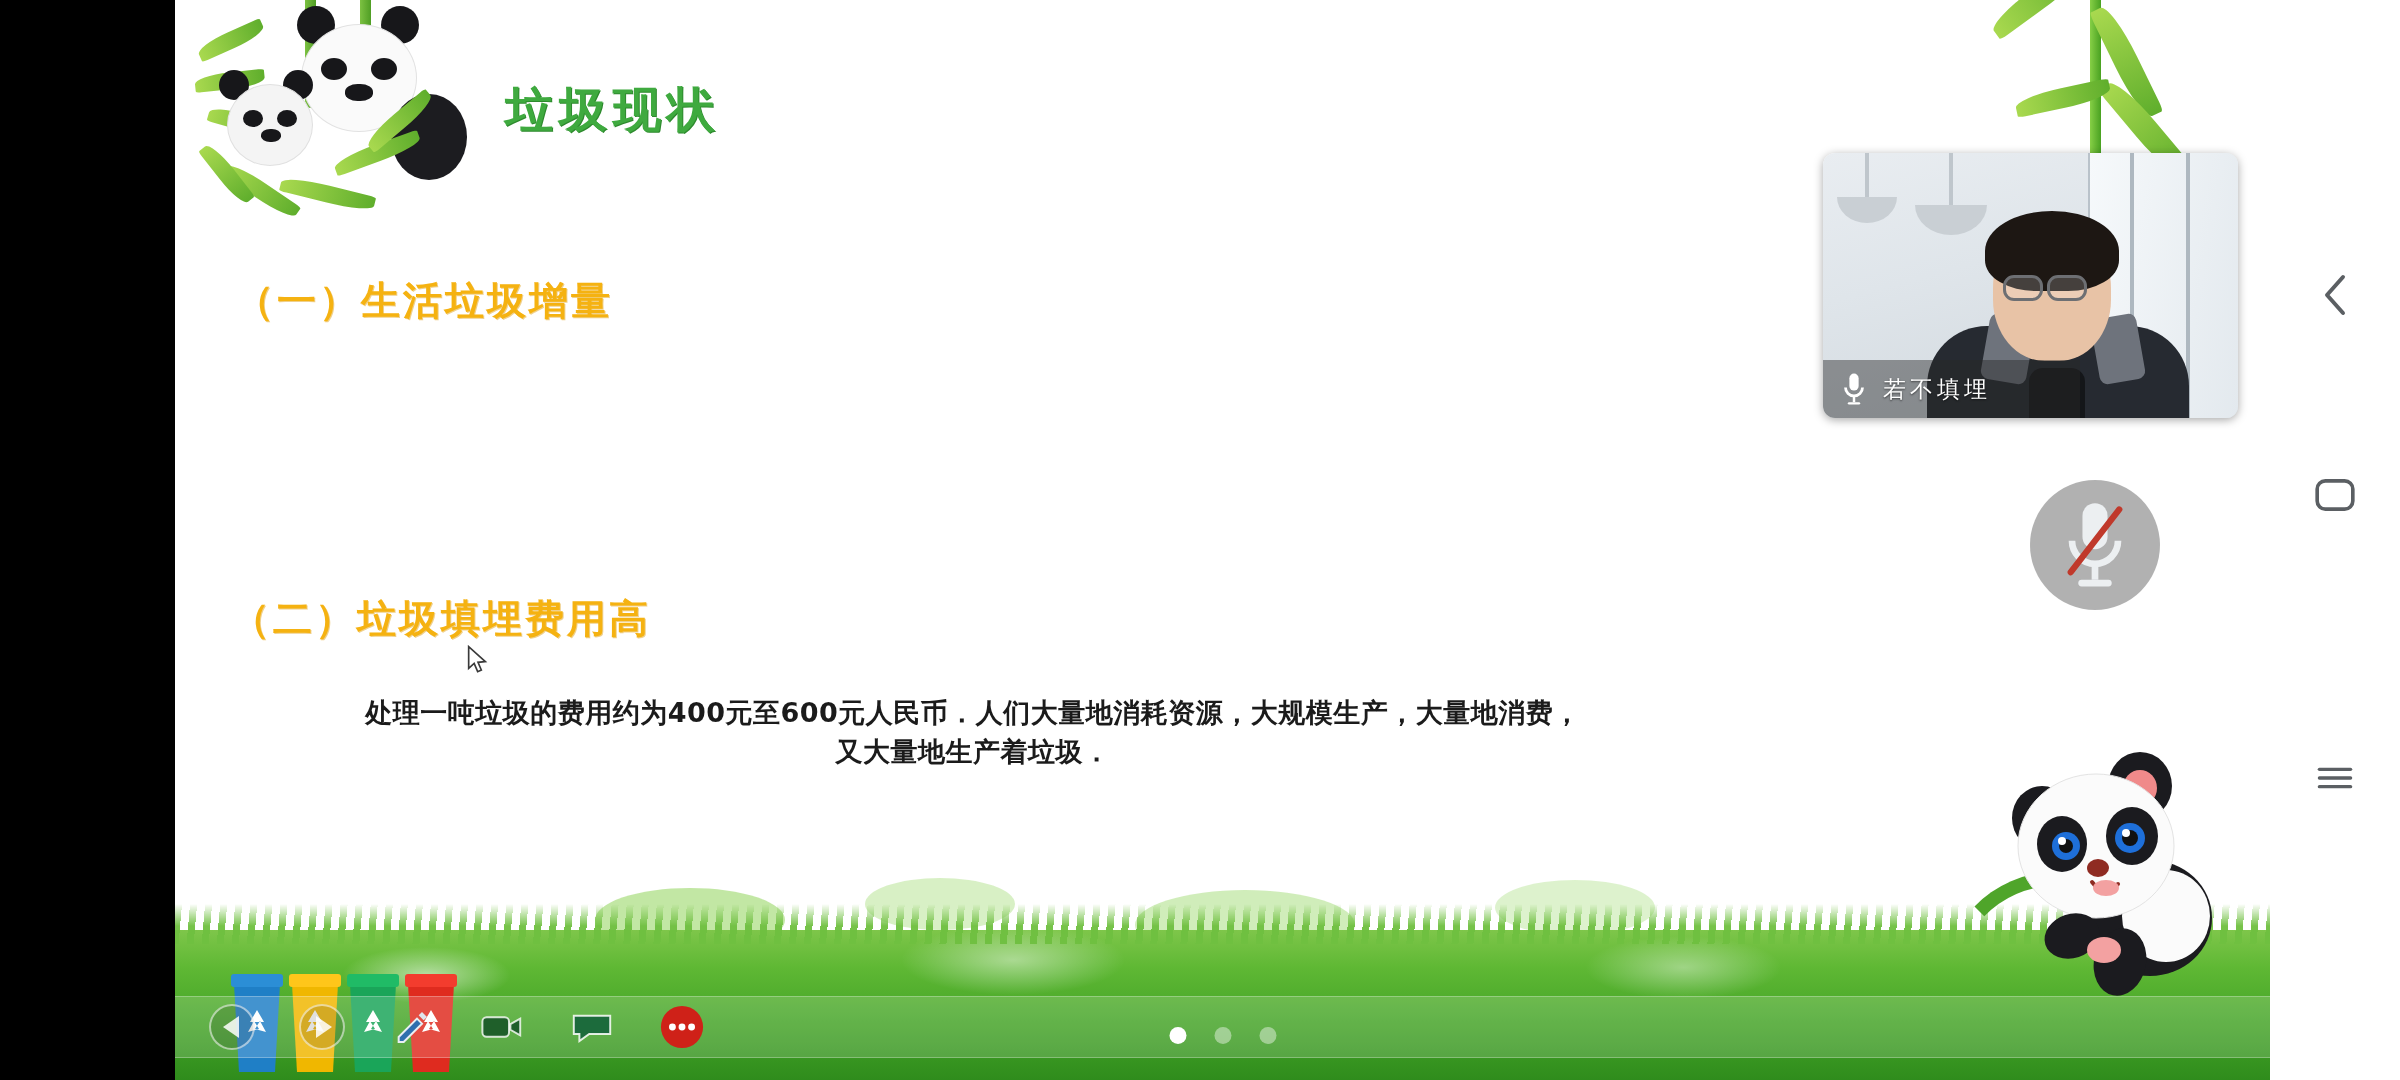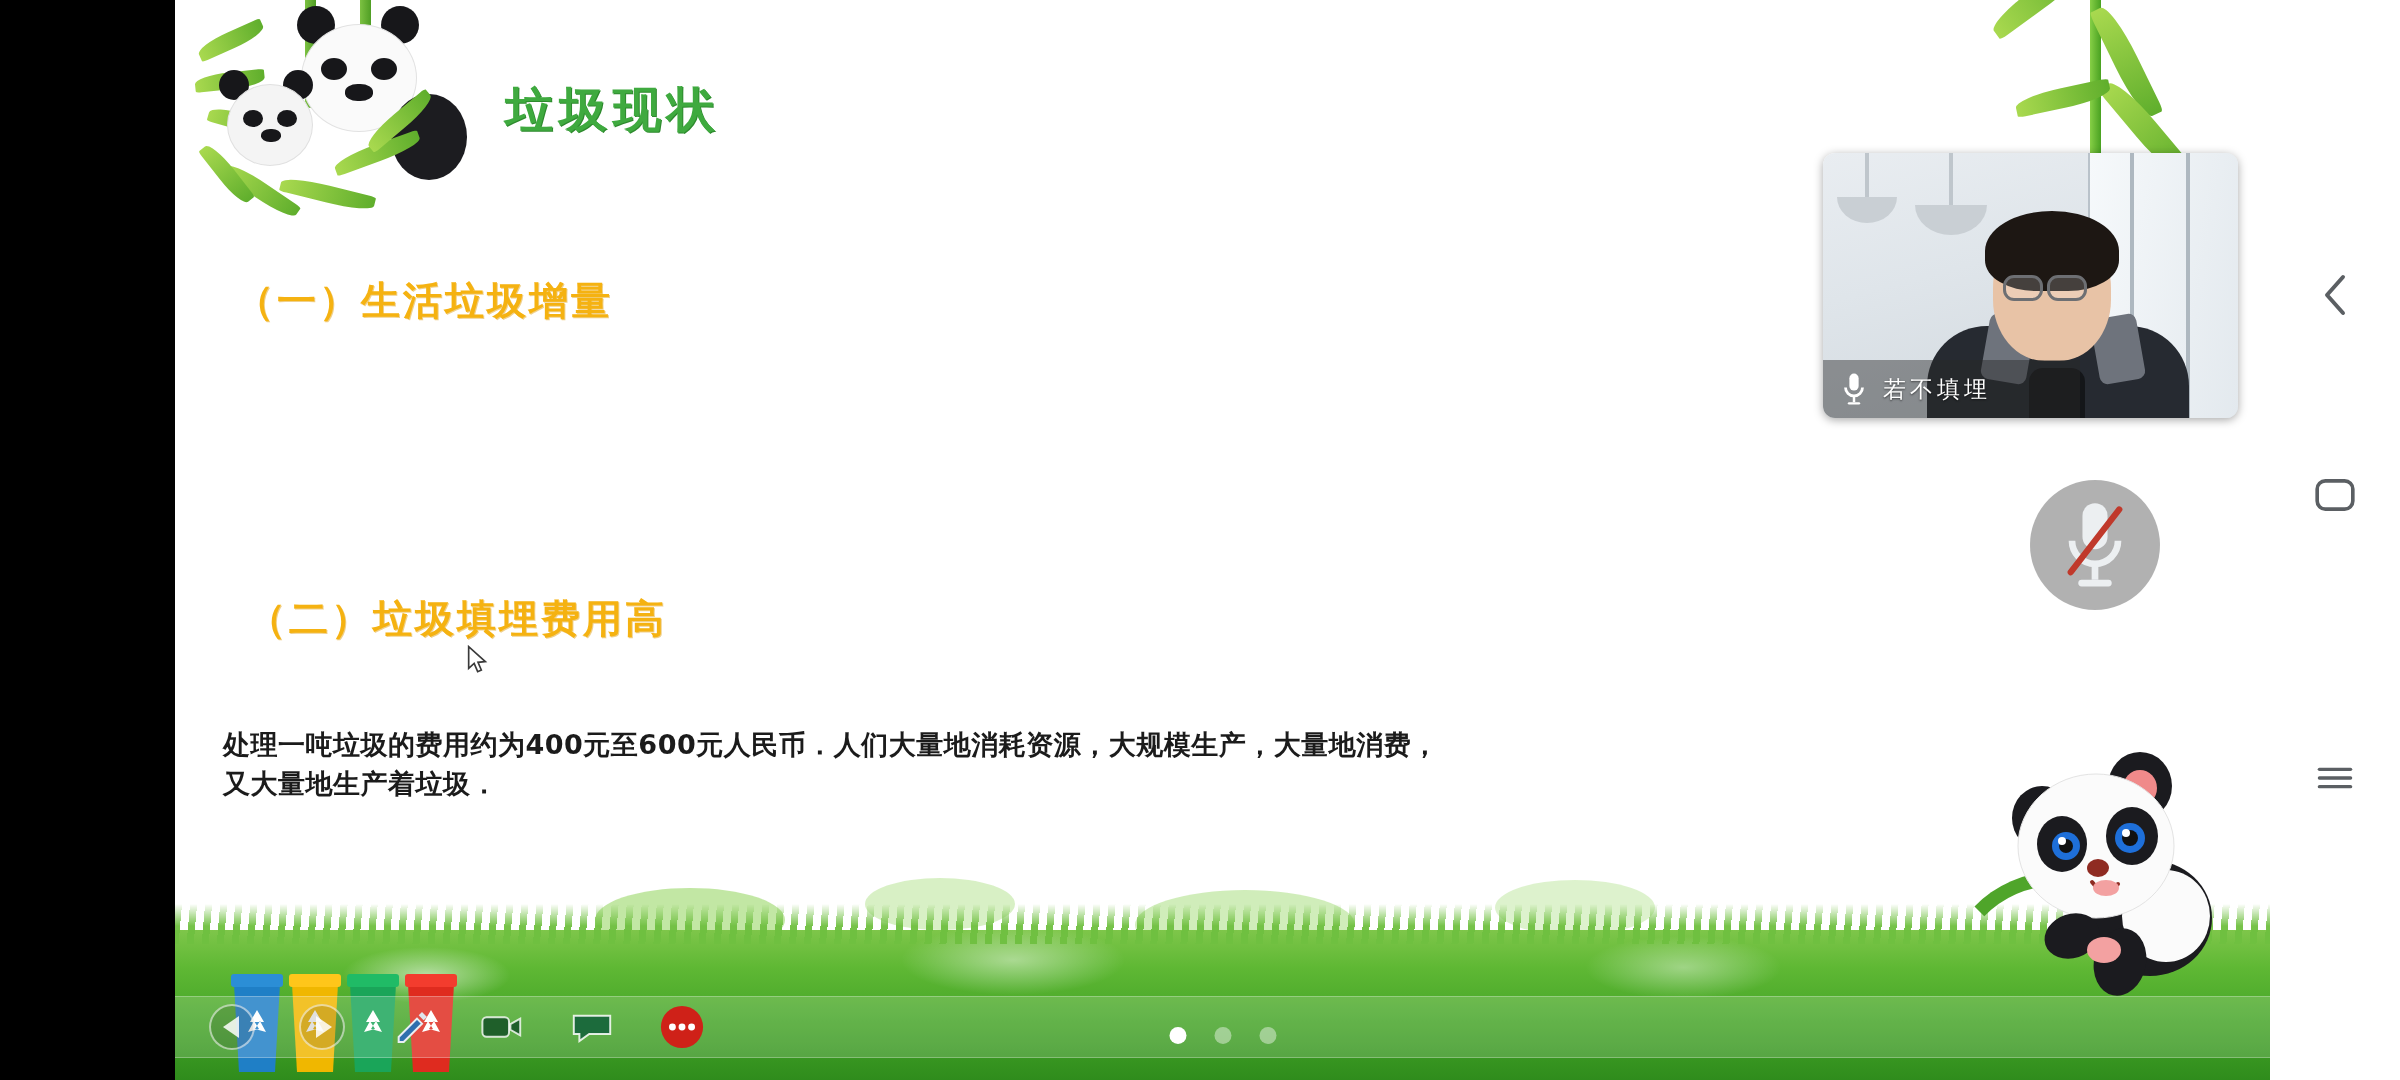--- a/index.html
+++ b/index.html
@@ -1,21 +1,21 @@
 <!DOCTYPE html>
 <html><head>
 <meta charset="utf-8">
 <style>
   * { margin:0; padding:0; box-sizing:border-box; }
   html, body {
     width:2400px; height:1080px;
     background:#000; overflow:hidden;
     font-family:"Liberation Sans", sans-serif;
   }
-  #root { position:relative; width:2400px; height:1080px; background:#000; }
+  #root { position:relative; width:2400px; height:1080px; background:#000;text-align:center; }
 
   
   .stage {
     position:absolute; left:175px; top:0; width:2095px; height:1080px;
     background:#fff; overflow:hidden;
   }
 
   
   .grass {
     position:absolute; left:0; bottom:0; width:100%; height:150px;
@@ -54,29 +54,29 @@
     text-shadow:1px 1px 0 #2e8a2e;
     font-family:"DejaVu Sans", sans-serif;
   }
   .sec-head {
     position:absolute; font-size:39px; font-weight:700; color:#f5b211;
     letter-spacing:3px; font-family:"DejaVu Sans", sans-serif;
     text-shadow:1px 1px 0 rgba(220,150,0,.45);
     white-space:nowrap;
   }
   .sec-head.h1 { left:60px; top:274px; }
-  .sec-head.h2 { left:72px; top:592px; }
+  .sec-head.h2 { left:56px; top:592px; }
 
   .body-text {
     position:absolute; font-size:27px; line-height:39px; color:#1b1b1b;
     font-family:"DejaVu Sans", sans-serif; letter-spacing:.5px;
     white-space:pre-wrap; font-weight:600;
   }
   .body-text.p1 { left:48px; top:385px; width:1500px; }
-  .body-text.p2 { left:48px; top:693px; width:1500px;margin-top:32px; }
+  .body-text.p2 { left:48px; top:693px; width:1500px; }
 
   
   .mascot { position:absolute; right:40px; bottom:80px; width:250px; height:260px; }
   .bamboo-arc {
     position:absolute; left:-40px; bottom:8px; width:230px; height:120px;
     border:14px solid #4fa52a; border-color:#4fa52a transparent transparent transparent;
     border-radius:50%/100% 100% 0 0;
   }
 
   

